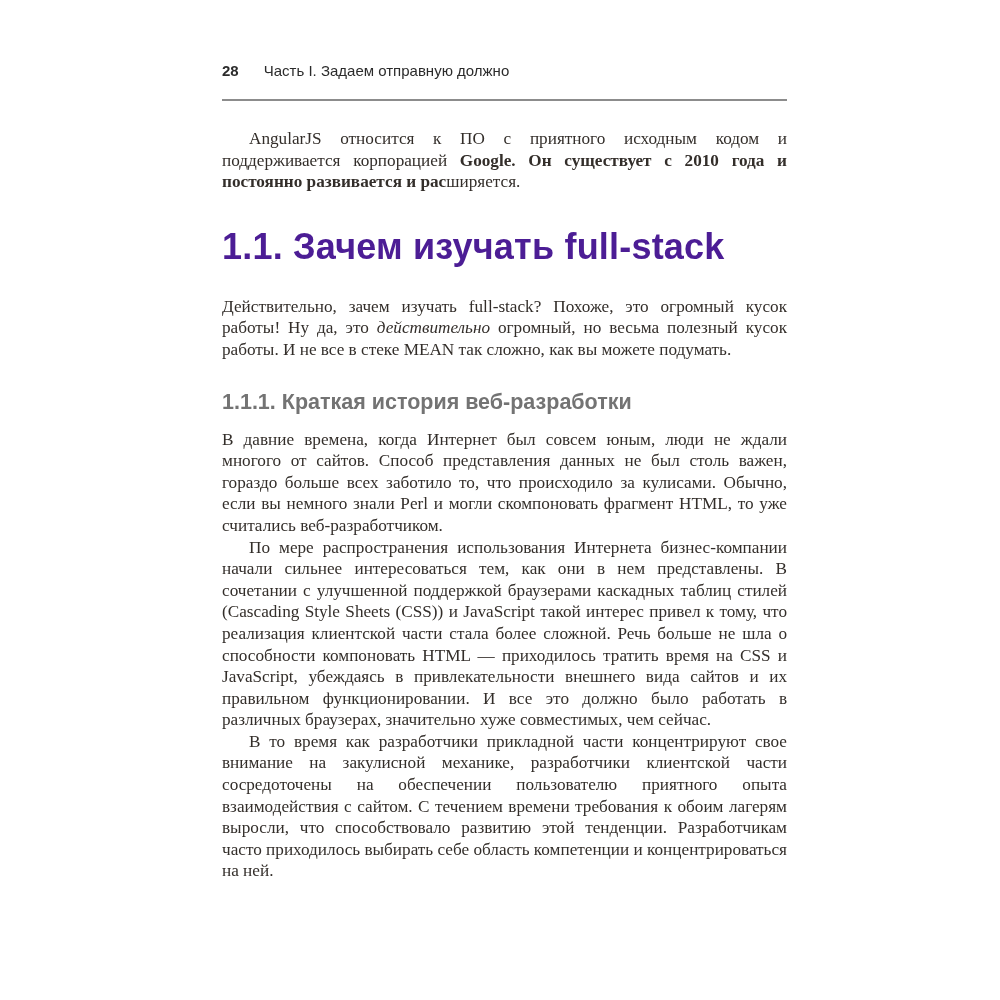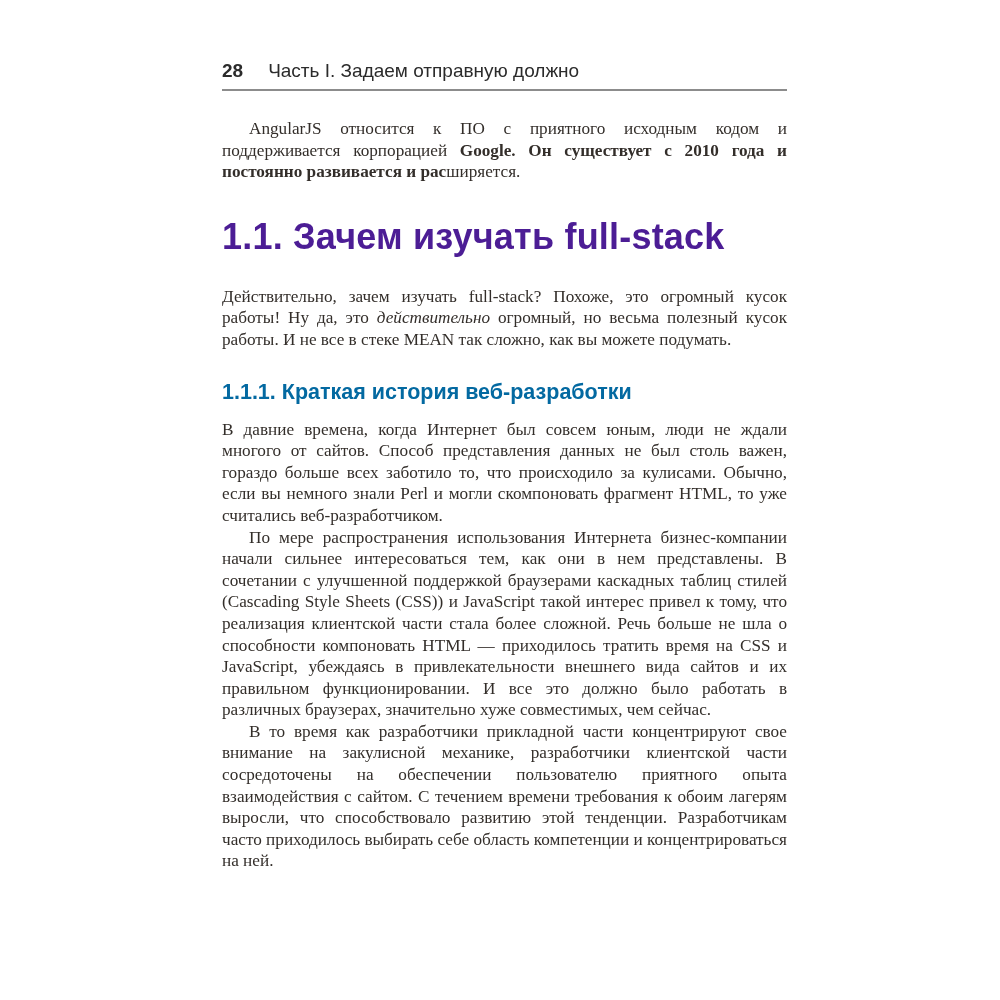--- a/index.html
+++ b/index.html
@@ -19,24 +19,24 @@
     position: absolute;
     left: 222px;
     top: 62px;
     width: 565px;
   }
   .running-head {
     display: flex;
     align-items: baseline;
     gap: 25px;
     font-family: "Liberation Sans", sans-serif;
-    font-size: 19px;
+    font-size: 15px;
     line-height: 17px;
     color: #2b2b2b;
-    padding-bottom: 10px;
+    padding-bottom: 20px;
     border-bottom: 2px solid #8c8c8c;
   }
   .running-head .page-num {
     font-weight: 700;
   }
   .body-text {
     margin-top: 27px;
     font-size: 17.2px;
     line-height: 21.6px;
     color: #332e2a;
@@ -56,21 +56,21 @@
     line-height: 30px;
     color: #4c1d95;
     letter-spacing: 0.2px;
     margin: 39px 0 34px 0;
   }
   h2.subsec-heading {
     font-family: "Liberation Sans", sans-serif;
     font-weight: 700;
     font-size: 21.5px;
     line-height: 24px;
-    color: #0369a1;
+    color: #737373;
     margin: 29px 0 15px 0;
   }
   .seg-bold { font-weight: 700; }
   .seg-italic { font-style: italic; }
 </style>
 </head>
 <body>
 
 <div class="page">
   <div class="content">

